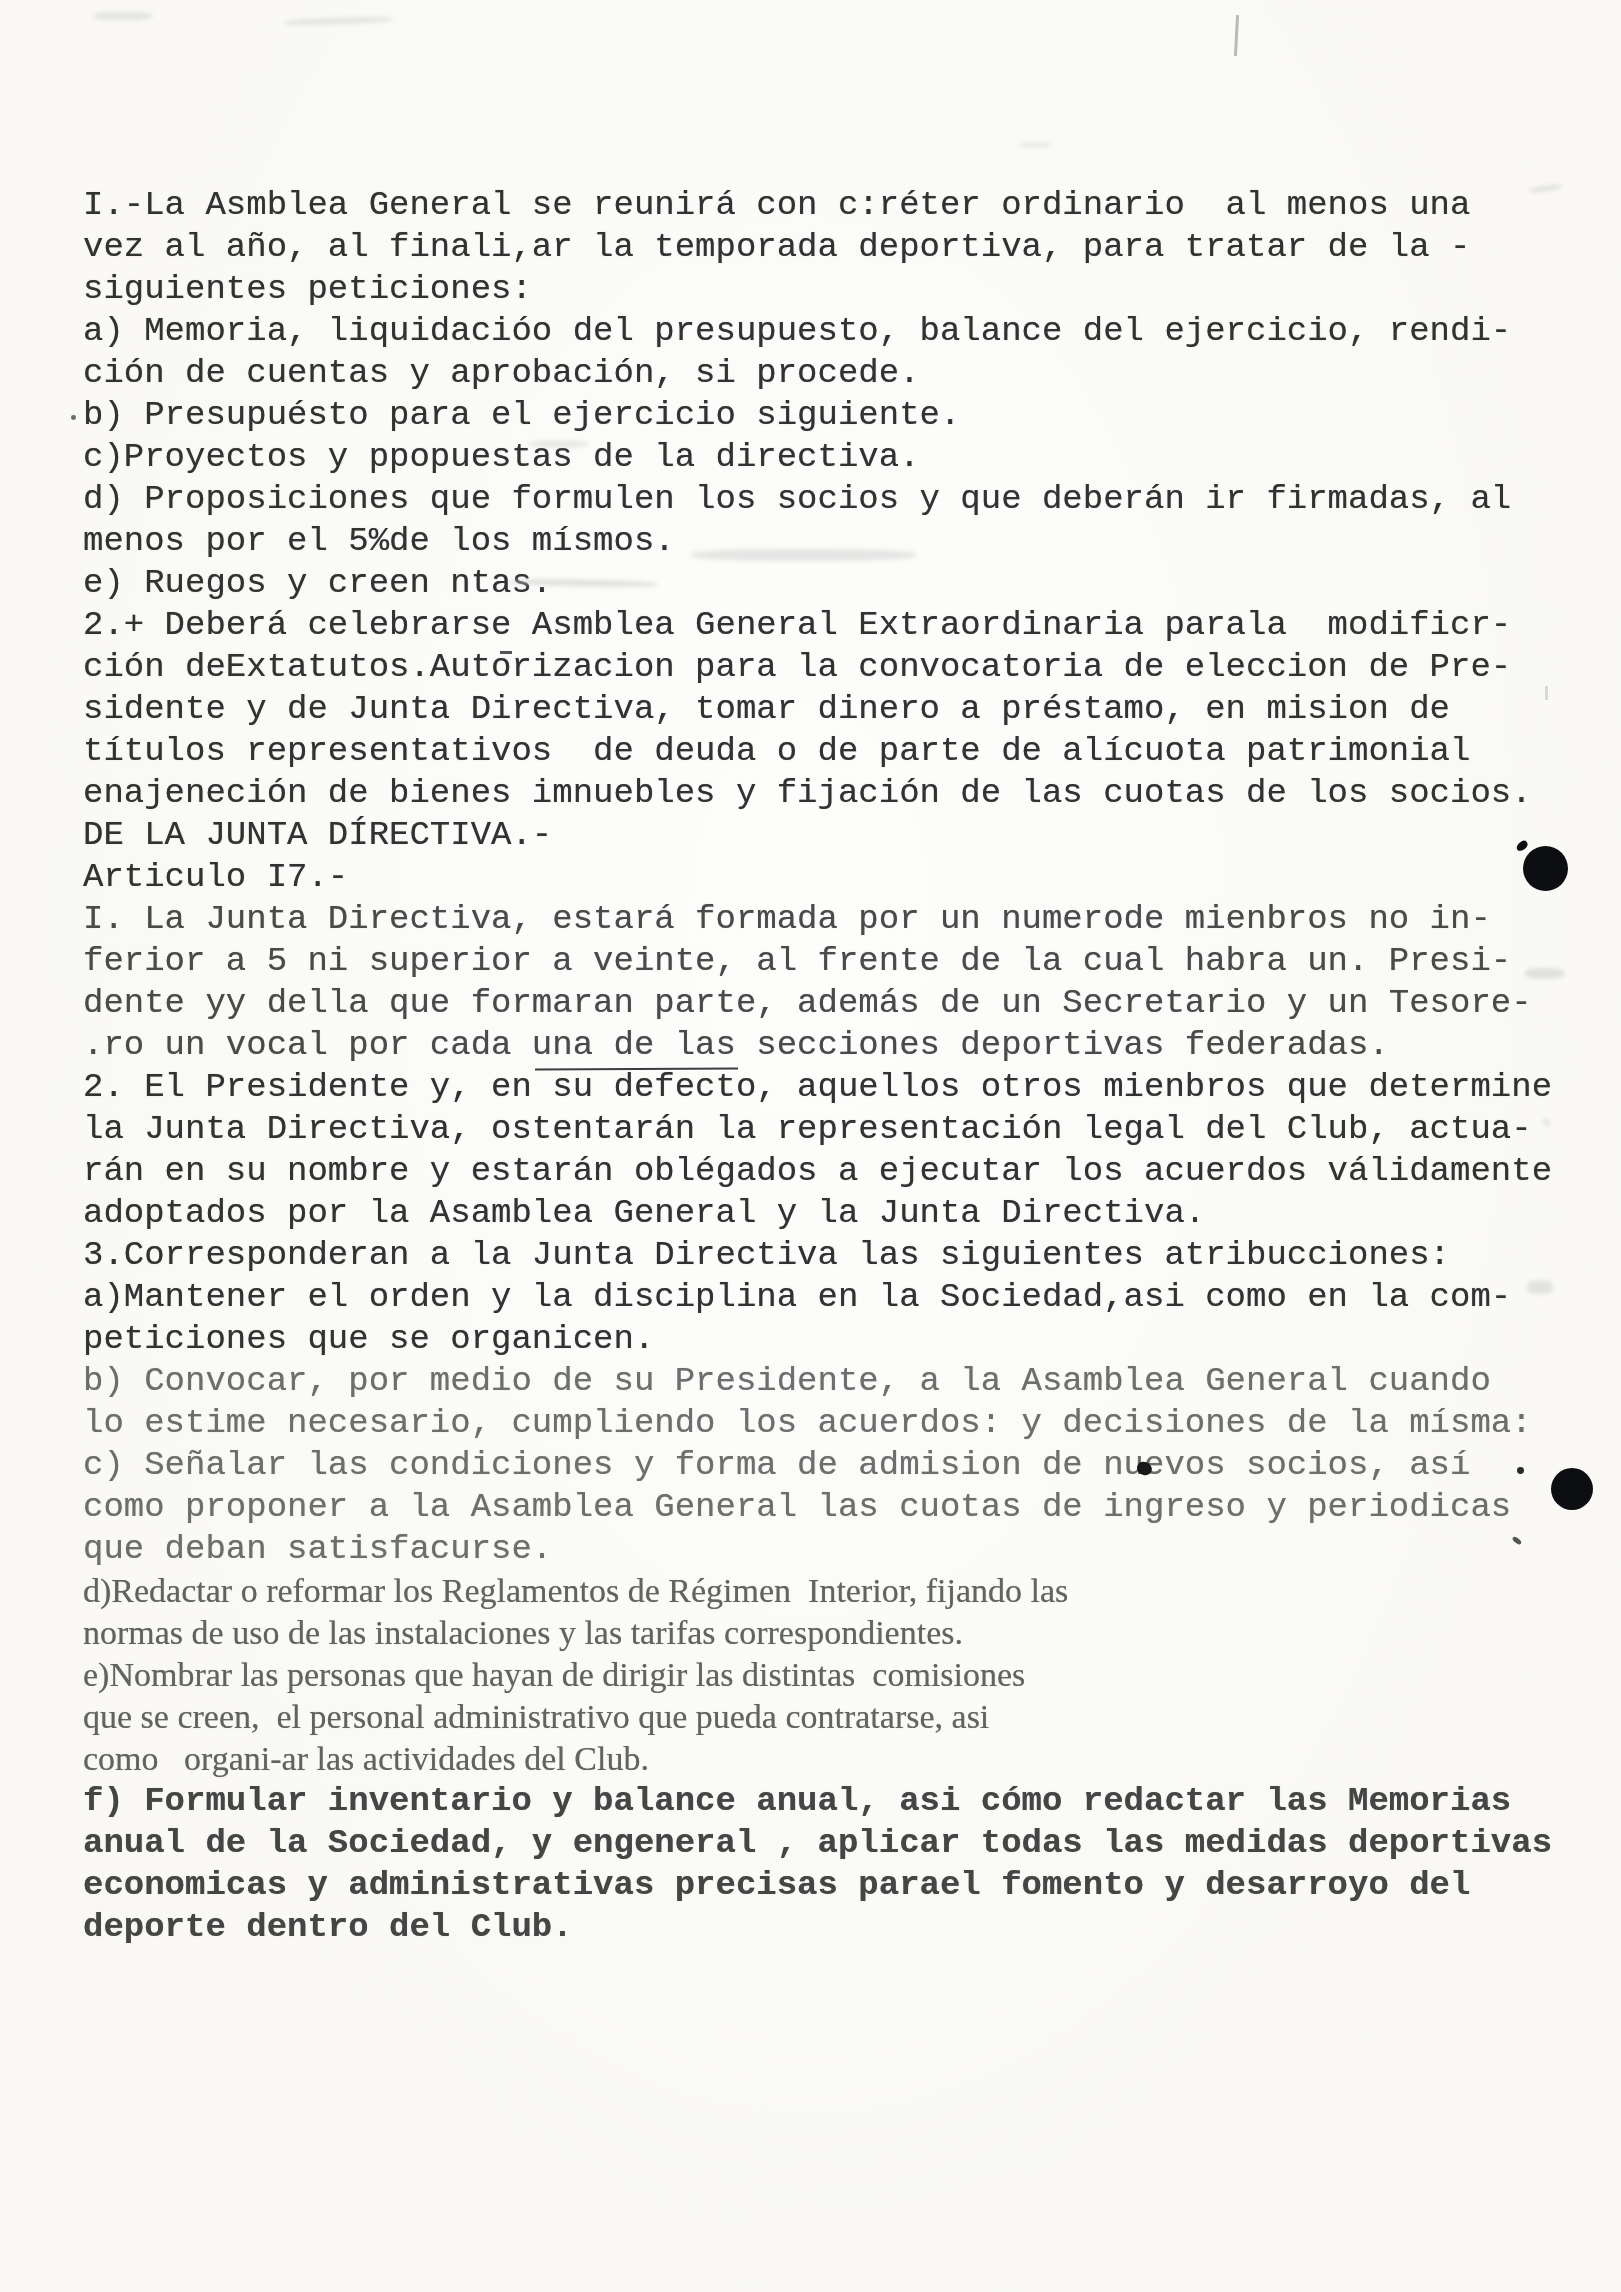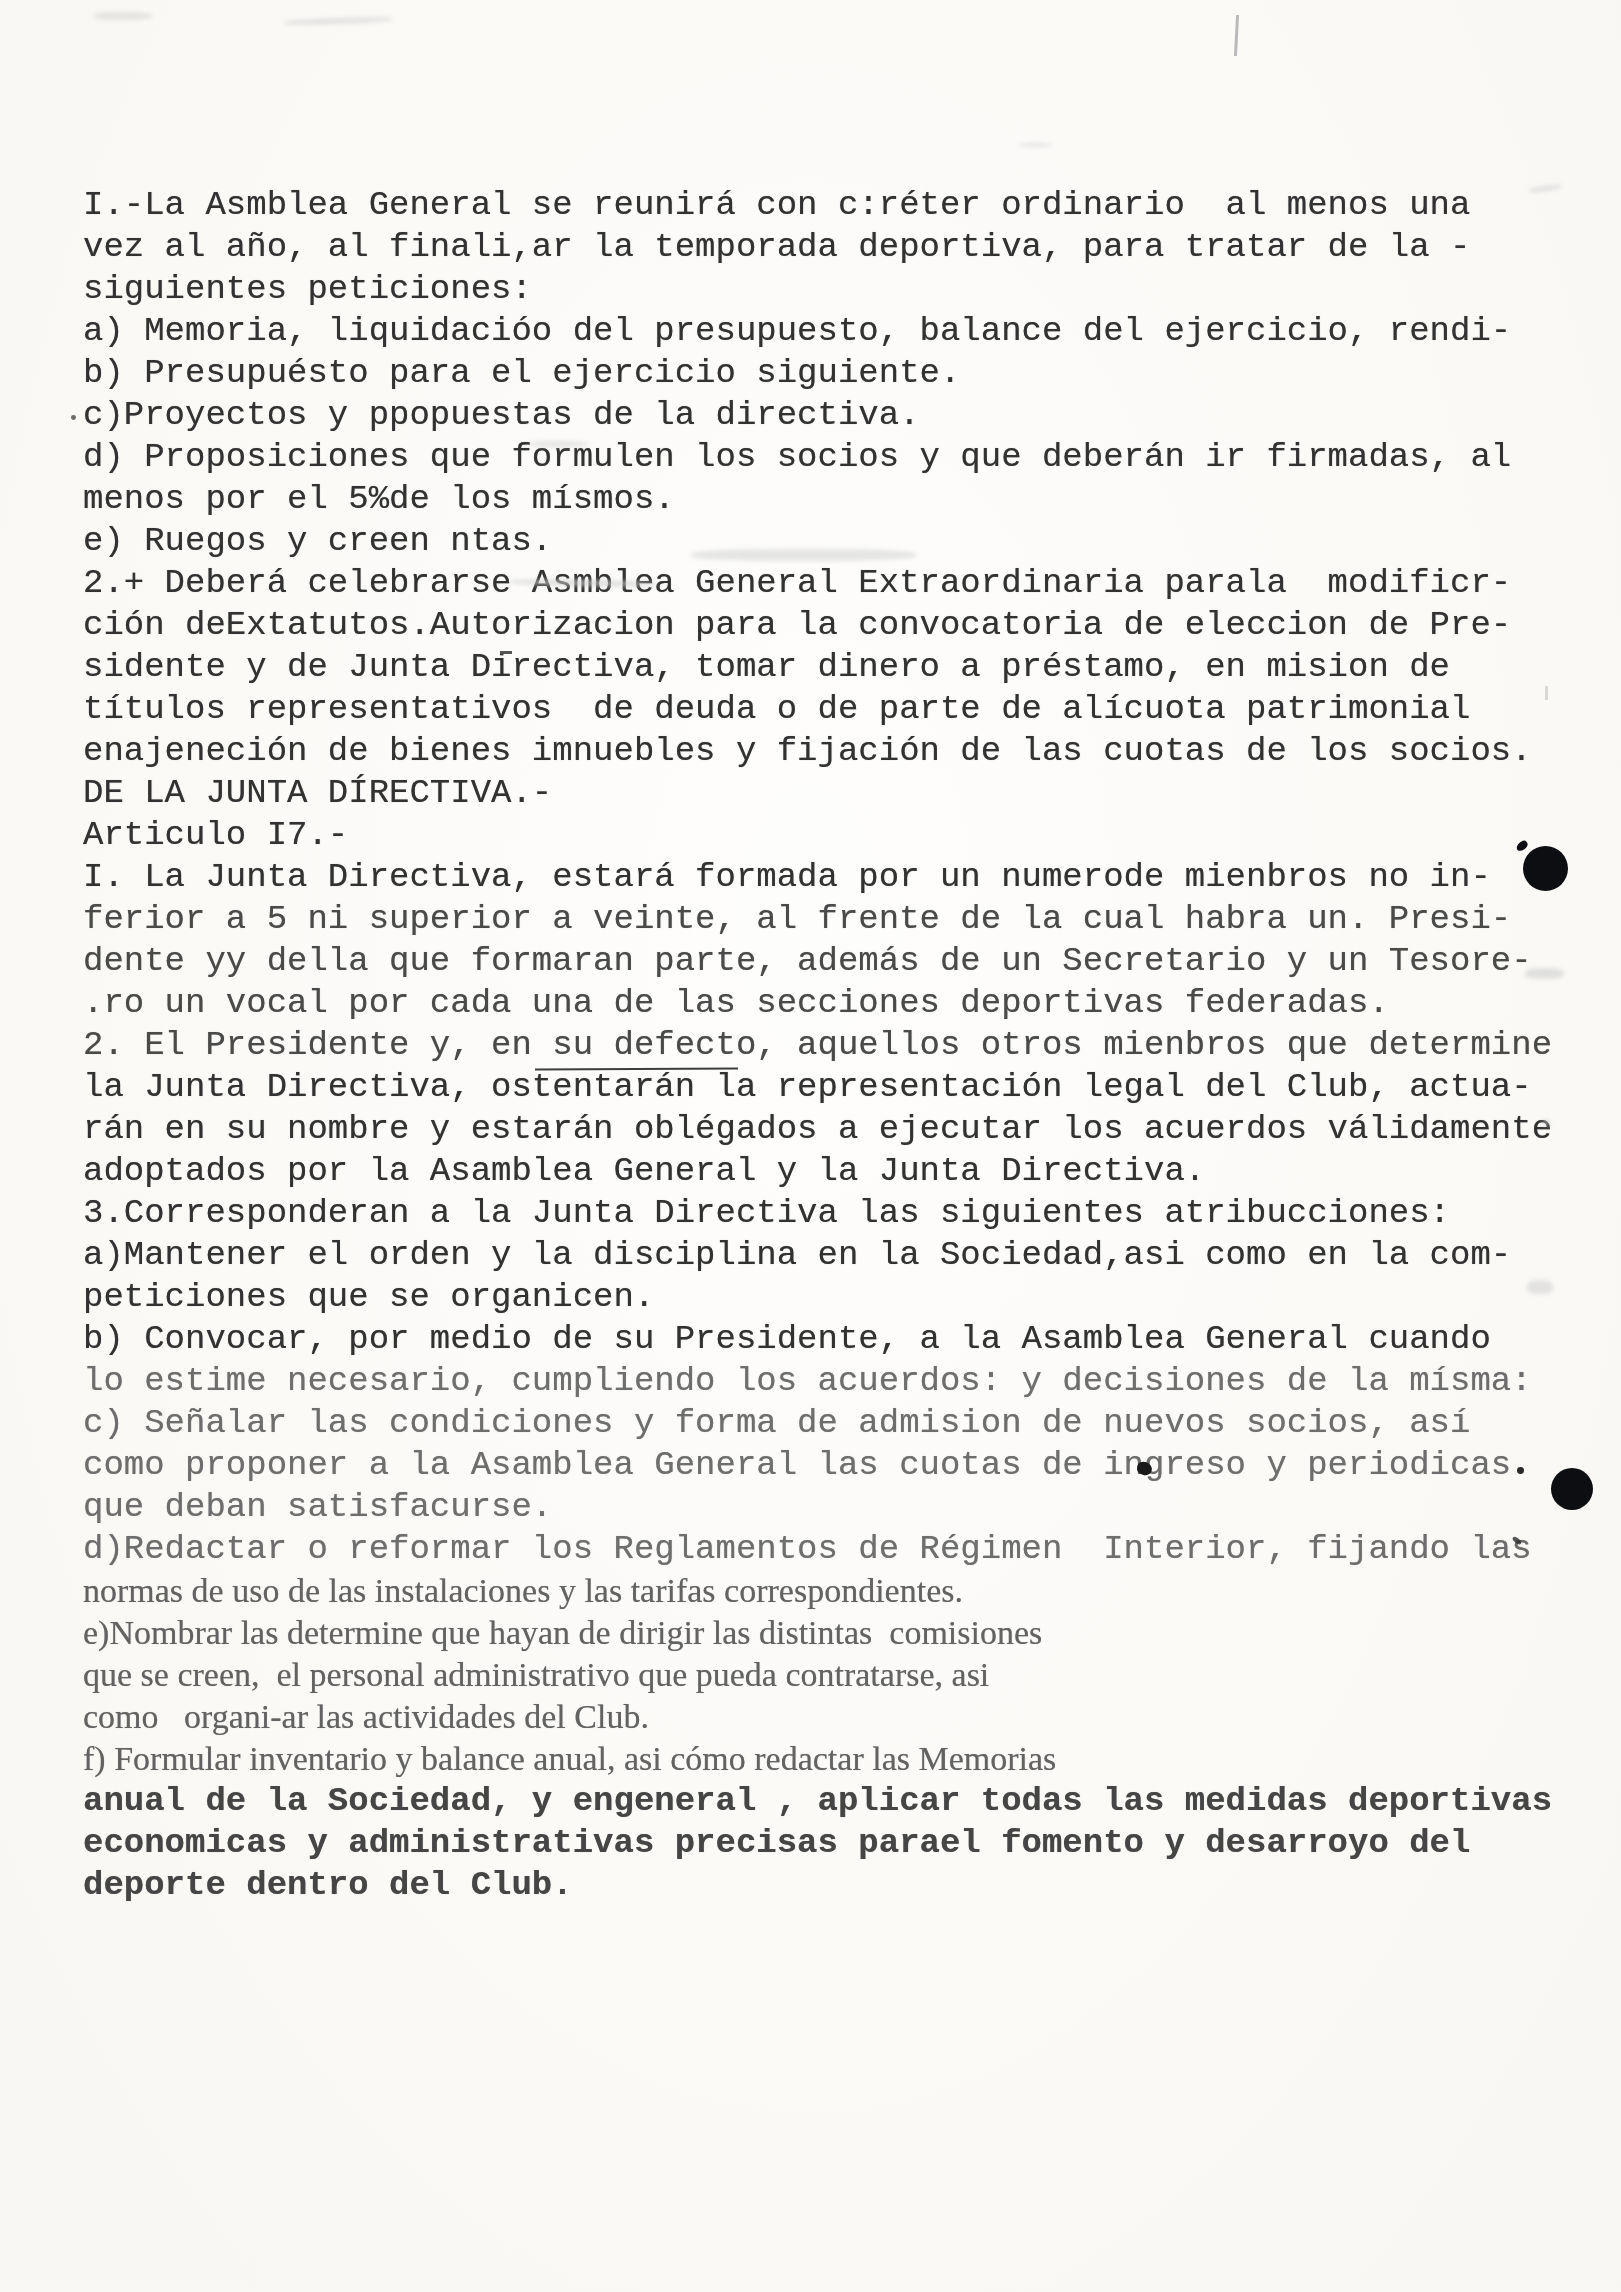--- a/index.html
+++ b/index.html
@@ -45,20 +45,21 @@
 </head>
 <body style="--ink: #323232; background: rgb(251, 250, 247);">
 
 <div class="page">
 
   <div class="text-block">
       <div class="line">I.-La Asmblea General se reunirá con c:réter ordinario  al menos una</div>
       <div class="line">vez al año, al finali,ar la temporada deportiva, para tratar de la -</div>
       <div class="line">siguientes peticiones:</div>
       <div class="line">a) Memoria, liquidacióo del presupuesto, balance del ejercicio, rendi-</div>
+      <div class="line">ción de cuentas y aprobación, si procede.</div>
       <div class="line">b) Presupuésto para el ejercicio siguiente.</div>
       <div class="line">c)Proyectos y ppopuestas de la directiva.</div>
       <div class="line">d) Proposiciones que formulen los socios y que deberán ir firmadas, al</div>
       <div class="line">menos por el 5%de los mísmos.</div>
       <div class="line">e) Ruegos y creen ntas.</div>
       <div class="line">2.+ Deberá celebrarse Asmblea General Extraordinaria parala  modificr-</div>
       <div class="line">ción deExtatutos.Autorizacion para la convocatoria de eleccion de Pre-</div>
       <div class="line">sidente y de Junta Directiva, tomar dinero a préstamo, en mision de</div>
       <div class="line">títulos representativos  de deuda o de parte de alícuota patrimonial</div>
       <div class="line">enajeneción de bienes imnuebles y fijación de las cuotas de los socios.</div>
@@ -75,21 +76,21 @@
       <div class="line">3.Corresponderan a la Junta Directiva las siguientes atribucciones:</div>
       <div class="line">a)Mantener el orden y la disciplina en la Sociedad,asi como en la com-</div>
       <div class="line">peticiones que se organicen.</div>
       <div class="line">b) Convocar, por medio de su Presidente, a la Asamblea General cuando</div>
       <div class="line">lo estime necesario, cumpliendo los acuerdos: y decisiones de la mísma:</div>
       <div class="line">c) Señalar las condiciones y forma de admision de nuevos socios, así</div>
       <div class="line">como proponer a la Asamblea General las cuotas de ingreso y periodicas</div>
       <div class="line">que deban satisfacurse.</div>
       <div class="line">d)Redactar o reformar los Reglamentos de Régimen  Interior, fijando las</div>
       <div class="line">normas de uso de las instalaciones y las tarifas correspondientes.</div>
-      <div class="line">e)Nombrar las determine que hayan de dirigir las distintas  comisiones</div>
+      <div class="line">e)Nombrar las personas que hayan de dirigir las distintas  comisiones</div>
       <div class="line">que se creen,  el personal administrativo que pueda contratarse, asi</div>
       <div class="line">como   organi-ar las actividades del Club.</div>
       <div class="line">f) Formular inventario y balance anual, asi cómo redactar las Memorias</div>
       <div class="line">anual de la Sociedad, y engeneral , aplicar todas las medidas deportivas</div>
       <div class="line">economicas y administrativas precisas parael fomento y desarroyo del</div>
       <div class="line">deporte dentro del Club.</div>
     </div>
 
   <div class="artifact hole-dot" style="left:1523px;top:846px;width:45px;height:45px;">
       <span class="tail"></span>

